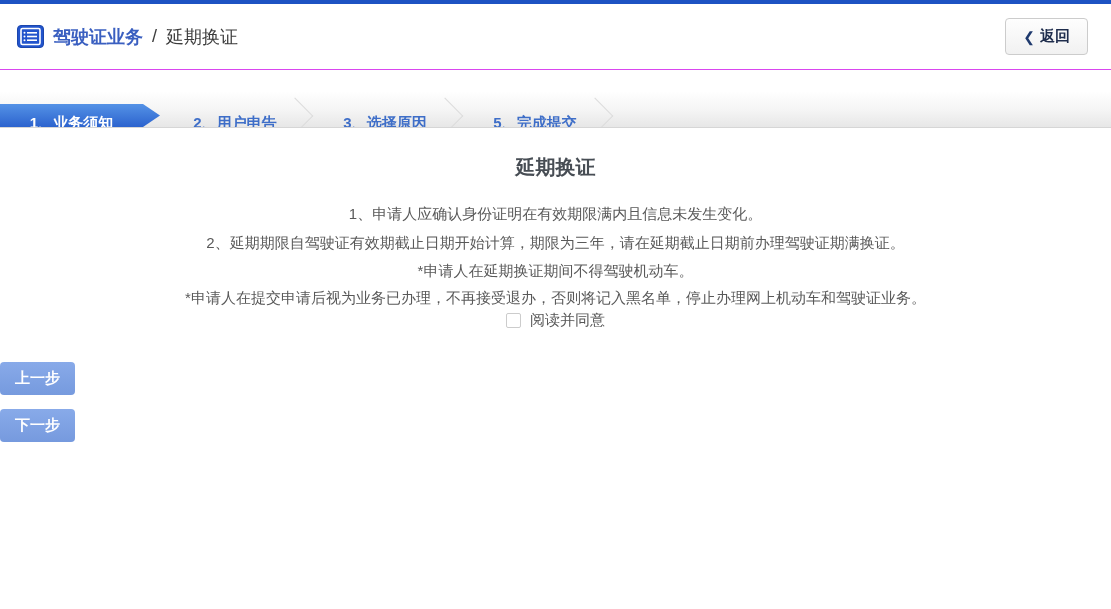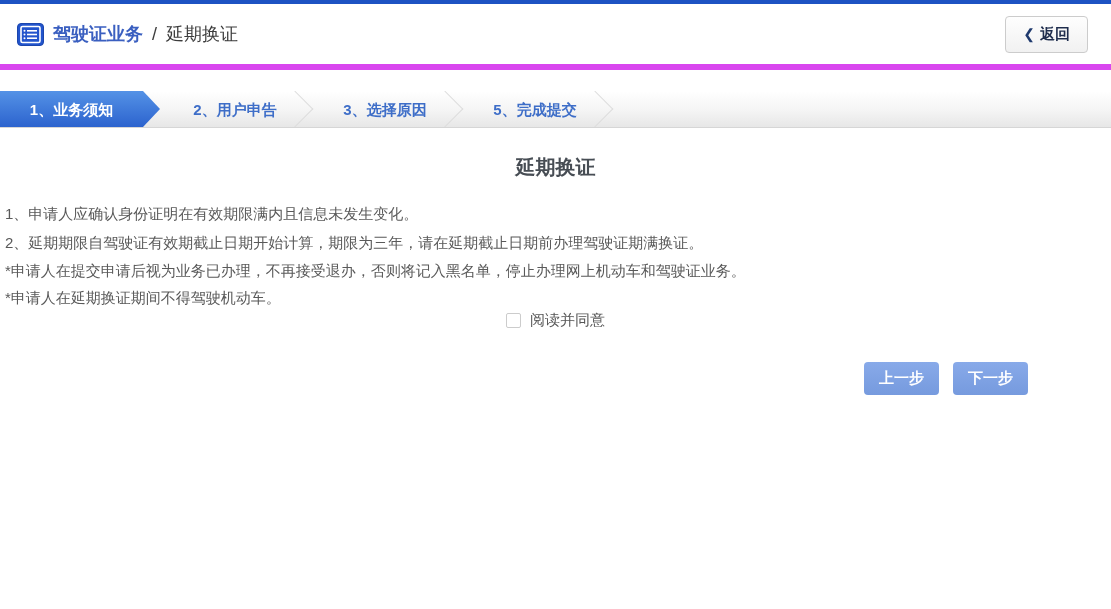--- a/index.html
+++ b/index.html
@@ -2,62 +2,62 @@
 <html><head>
 <meta charset="utf-8">
 <style>
   * { margin: 0; padding: 0; box-sizing: border-box; }
   html, body { width: 1111px; height: 609px; background: #ffffff; overflow: hidden;
     font-family: "Liberation Sans", "DejaVu Sans", sans-serif; }
 
   .topbar { height: 4px; background: #1d53c3; width: 100%; }
 
   .header { height: 66px; display: flex; align-items: center;
-    padding: 0 23px 0 17px; background: #fff; border-bottom: 6px solid #d946ef; }
+    padding: 0 23px 0 17px; background: #fff; border-bottom: 1px solid #d946ef; }
   .breadcrumb { display: flex; align-items: center; gap: 9px; font-size: 18px; }
   .list-icon { display: inline-flex; }
   .bc-primary { color: #3a5fc0; font-weight: bold; }
   .bc-sep { color: #3c3c3c; }
   .bc-secondary { color: #3c3c3c; }
 
   .back-btn { margin-left: auto; padding: 8px 17px; border: 1px solid #cccccc;
     border-radius: 4px; background: linear-gradient(180deg, #fefefe, #f1f1f1);
     font-size: 15px; color: #1f2d4d; font-weight: bold; cursor: pointer;
     display: flex; align-items: center; gap: 5px;
     font-family: "Liberation Sans", "DejaVu Sans", sans-serif; }
   .back-chevron { color: #1f3a6e; font-weight: bold; font-size: 14px; }
 
   .steps { margin-top: 21px; height: 37px; display: flex; position: relative;
     background: linear-gradient(180deg, #ffffff 0%, #f4f4f4 55%, #e7e7e7 100%);
     border-bottom: 1px solid #d6d6d6; overflow: hidden; }
   .step { width: 150px; line-height: 37px; text-align: center; font-size: 15px;
-    font-weight: bold; color: #3e6ec8; position: relative; cursor: pointer; }
+    font-weight: bold; color: #3e6ec8; position: relative; cursor: pointer; margin-top: 13px; }
   .step.active { width: 160px; color: #ffffff;
     background: linear-gradient(180deg, #5492e6, #2c63ce);
     clip-path: polygon(0 0, calc(100% - 17px) 0, 100% 50%, calc(100% - 17px) 100%, 0 100%);
     padding-right: 17px; }
   .step:not(.active)::after { content: ""; position: absolute; right: 2px; top: 50%;
     width: 25px; height: 25px; border-top: 1px solid #dcdcdc; border-right: 1px solid #dcdcdc;
     transform: translateY(-50%) rotate(45deg); }
 
   .page-title { margin-top: 26px; text-align: center; font-size: 20px;
     font-weight: bold; color: #474d54; }
 
-  .content { margin: 18px 5px 0 5px; font-size: 15px; color: #595959; }
+  .content { margin: 18px 5px 0 5px; font-size: 15px; color: #595959; text-align: center; }
   .notice { line-height: 29px; }
   .tips-heading { font-size: 17px; color: #7e7e7e; line-height: 33px; margin-top: 3px; }
   .tip { line-height: 27px; }
 
   .agree-row { display: flex; justify-content: center;
     align-items: center; gap: 9px; font-size: 15px; color: #555555; }
   .checkbox { width: 15px; height: 15px; border: 1px solid #cccccc;
     background: #fff; border-radius: 2px; cursor: pointer; }
 
   .footer { margin-top: 32px; display: flex; justify-content: flex-end;
-    padding-right: 83px; gap: 14px; }
+    padding-right: 83px; gap: 14px; flex-direction: column; }
   .btn { width: 75px; height: 33px; border: none; border-radius: 4px;
     background: linear-gradient(180deg, #88aae9, #769ade); color: #ffffff;
     font-size: 15px; font-weight: bold; cursor: pointer;
     font-family: "Liberation Sans", "DejaVu Sans", sans-serif; }
 </style>
 </head>
 <body>
 
 <div class="topbar"></div>
 
@@ -90,22 +90,22 @@
   <div class="step">2、用户申告</div>
   <div class="step">3、选择原因</div>
   <div class="step">5、完成提交</div>
 </div>
 
 <div class="page-title">延期换证</div>
 
 <div class="content">
   <p class="notice">1、申请人应确认身份证明在有效期限满内且信息未发生变化。</p>
   <p class="notice">2、延期期限自驾驶证有效期截止日期开始计算，期限为三年，请在延期截止日期前办理驾驶证期满换证。</p>
+  <p class="tip">*申请人在延期换证期间不得驾驶机动车。</p>
   <p class="tip">*申请人在提交申请后视为业务已办理，不再接受退办，否则将记入黑名单，停止办理网上机动车和驾驶证业务。</p>
-  <p class="tip">*申请人在延期换证期间不得驾驶机动车。</p>
 </div>
 
 <div class="agree-row">
   <span class="checkbox"></span>
   <span>阅读并同意</span>
 </div>
 
 <div class="footer">
   <button class="btn">上一步</button>
   <button class="btn">下一步</button>

